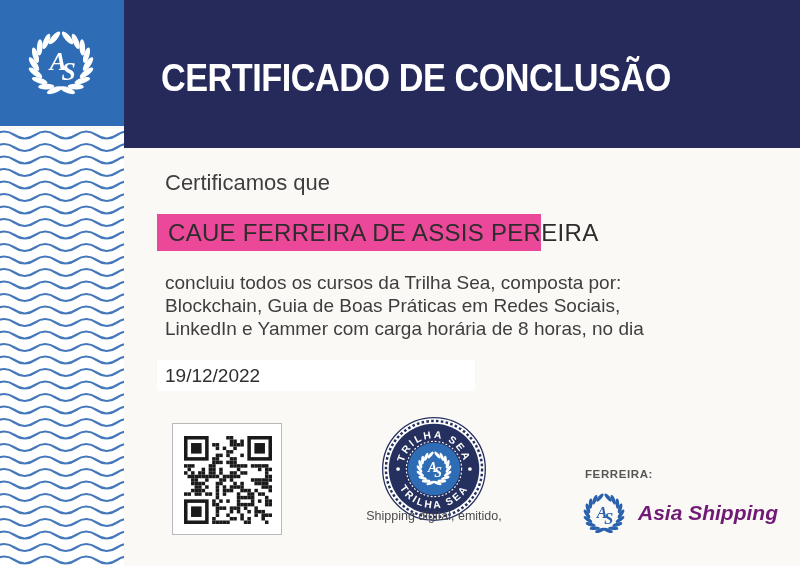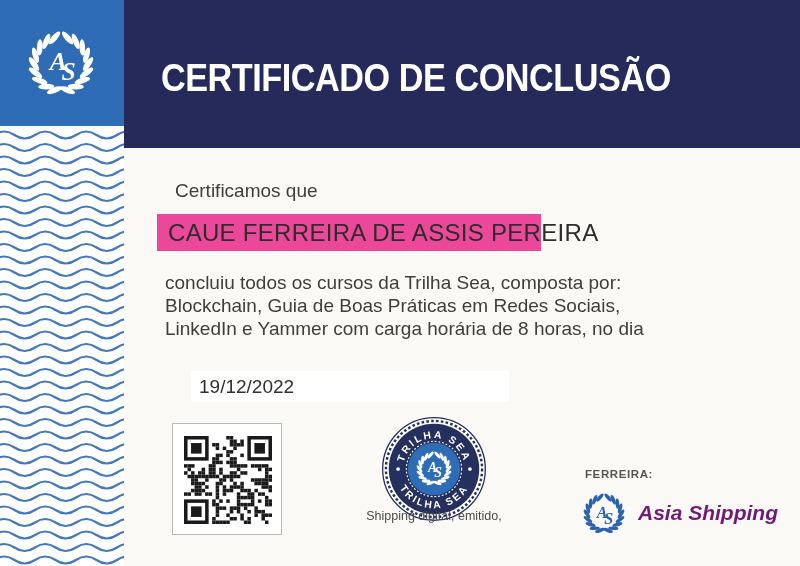--- a/index.html
+++ b/index.html
@@ -9,31 +9,31 @@
     background:#faf9f6;font-family:"Liberation Sans",sans-serif;
   }
   .logo-square{position:absolute;left:0;top:0;width:124px;height:126px;background:#2e6db5;}
   .title-band{position:absolute;left:124px;top:0;width:676px;height:148px;background:#262a5b;}
   .title-band h1{
     position:absolute;left:37px;top:57px;margin:0;color:#fff;
     font-size:38px;font-weight:700;letter-spacing:-0.5px;white-space:nowrap;
     transform:scaleX(0.90);transform-origin:left top;
   }
   .waves{position:absolute;left:0;top:129px;width:124px;height:437px;background:#fff;}
-  .intro{position:absolute;left:165px;top:170px;margin:10px;font-size:19px;color:#3e3e3e;}
+  .intro{position:absolute;left:165px;top:170px;margin:0;font-size:22px;color:#3e3e3e;}
   .name-box{
     position:absolute;left:157px;top:214px;width:384px;height:37px;background:#ec4899;
   }
   .name-box span{
     display:block;padding-left:11px;line-height:37px;font-size:24px;
     letter-spacing:0.3px;color:#2c2c2c;white-space:nowrap;
   }
   .body-text{position:absolute;left:165px;top:271px;width:520px;}
   .body-text div{font-size:19px;line-height:23px;color:#3e3e3e;white-space:nowrap;}
-  .date-box{position:absolute;left:157px;top:371px;width:318px;height:31px;background:#ffffff;margin-left:34px;}
+  .date-box{position:absolute;left:157px;top:360px;width:318px;height:31px;background:#ffffff;}
   .date-box span{display:block;padding-left:8px;line-height:31px;font-size:19px;color:#2f2f2f;}
   .qr-box{
     position:absolute;left:172px;top:423px;width:110px;height:112px;
     background:#fff;border:1px solid #b9b9b9;
   }
   .qr-box svg{position:absolute;left:11px;top:12px;}
   .seal{position:absolute;left:378px;top:413px;width:112px;height:112px;}
   .seal-caption{
     position:absolute;left:318px;top:508px;width:232px;text-align:center;
     font-size:12.5px;line-height:17px;color:#4c4c4c;

